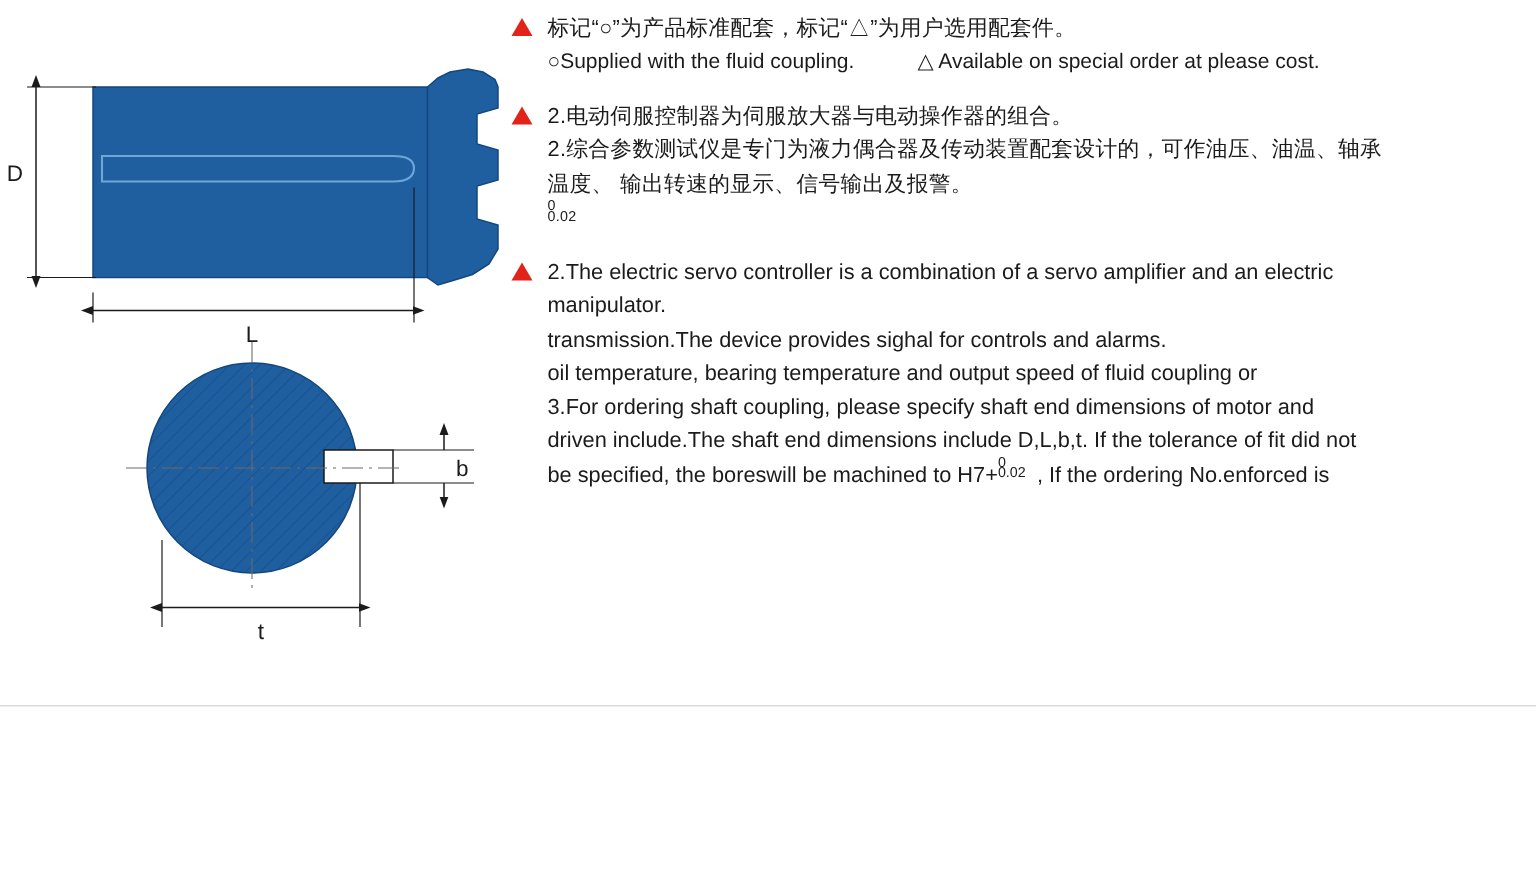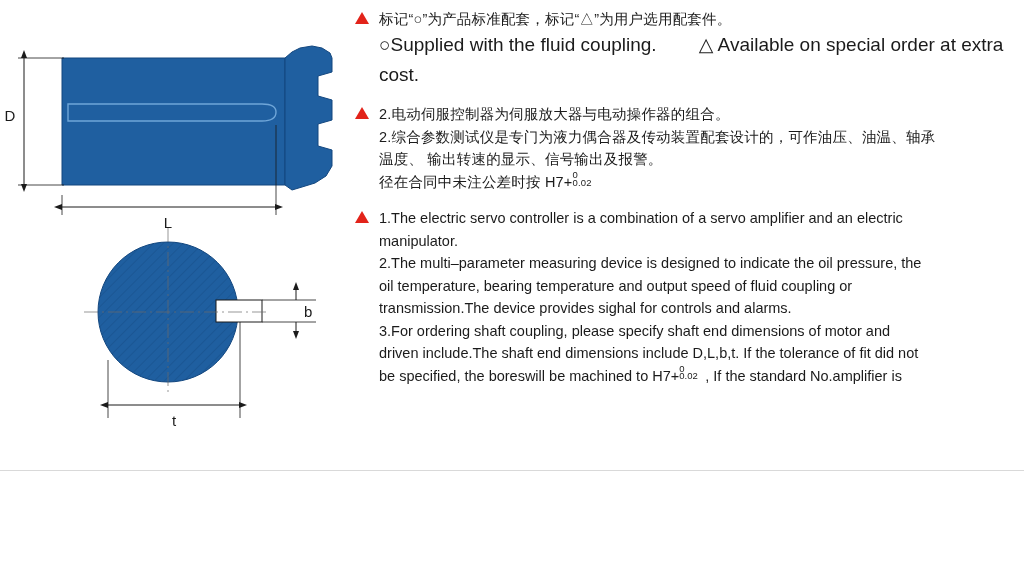--- a/index.html
+++ b/index.html
@@ -24,21 +24,21 @@
     width: 345px;
     height: 470px;
   }
   #drawing-panel svg {
     display: block;
   }
 
   
   #notes-panel {
     position: absolute;
-    left: 355px;
+    left: 341px;
     top: 8px;
     width: 660px;
   }
 
   .note-block {
     position: relative;
     padding-left: 24px;
     margin-bottom: 14px;
   }
   .tri-icon {
@@ -57,21 +57,21 @@
     color: #1b1b1b;
   }
   .note-line.cn {
     font-size: 14.5px;
     letter-spacing: 0.2px;
   }
   .note-line.en {
     font-size: 14.5px;
   }
   .circle-mark {
-    font-size: 19px;
+    font-size: 14px;
   }
   .gap-wide {
     display: inline-block;
     width: 34px;
   }
   .frac {
     display: inline-block;
     position: relative;
     width: 26px;
     height: 1em;
@@ -169,43 +169,42 @@
 </div>
 
 <div id="notes-panel">
 
   <div class="note-block">
     <span class="tri-icon"></span>
     <div class="note-line cn">标记“○”为产品标准配套，标记“△”为用户选用配套件。</div>
     <div class="note-line en">
       <span class="circle-mark">○Supplied with the fluid coupling.</span>
       <span class="gap-wide"></span>
-      <span class="circle-mark">△ Available on special order at extra cost.</span>
+      <span class="circle-mark">△ Available on special order at please cost.</span>
     </div>
   </div>
 
   <div class="note-block">
     <span class="tri-icon"></span>
     <div class="note-line cn">2.电动伺服控制器为伺服放大器与电动操作器的组合。</div>
     <div class="note-line cn">2.综合参数测试仪是专门为液力偶合器及传动装置配套设计的，可作油压、油温、轴承</div>
     <div class="note-line cn">温度、 输出转速的显示、信号输出及报警。</div>
     <div class="note-line cn">
-      <span>径在合同中未注公差时按 H7+</span><span class="frac"><span class="num">0</span><span class="den">0.02</span></span>
+      <span class="frac"><span class="num">0</span><span class="den">0.02</span></span>
     </div>
   </div>
 
   <div class="note-block">
     <span class="tri-icon"></span>
-    <div class="note-line en">1.The electric servo controller is a combination of a servo amplifier and an electric</div>
+    <div class="note-line en">2.The electric servo controller is a combination of a servo amplifier and an electric</div>
     <div class="note-line en">manipulator.</div>
-    <div class="note-line en">2.The multi–parameter measuring device is designed to indicate the oil pressure, the</div>
+    <div class="note-line en">transmission.The device provides sighal for controls and alarms.</div>
     <div class="note-line en">oil temperature, bearing temperature and output speed of fluid coupling or</div>
-    <div class="note-line en">transmission.The device provides sighal for controls and alarms.</div>
     <div class="note-line en">3.For ordering shaft coupling, please specify shaft end dimensions of motor and</div>
     <div class="note-line en">driven include.The shaft end dimensions include D,L,b,t. If the tolerance of fit did not</div>
     <div class="note-line en">
-      <span>be specified, the boreswill be machined to H7+</span><span class="frac"><span class="num">0</span><span class="den">0.02</span></span><span>, If the standard No.amplifier is</span>
+      <span>be specified, the boreswill be machined to H7+</span><span class="frac"><span class="num">0</span><span class="den">0.02</span></span><span>, If the ordering No.enforced is</span>
     </div>
   </div>
 
 </div>
 
 <div class="sep-line"></div>
 
 </body></html>

